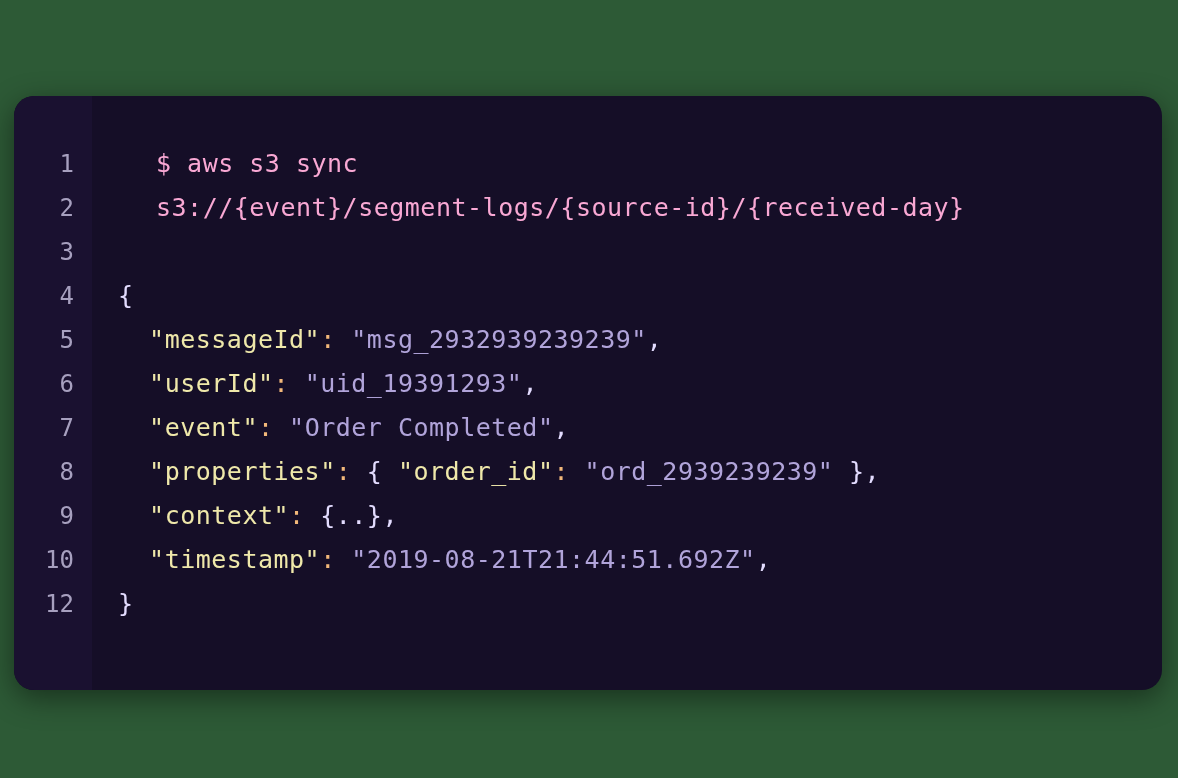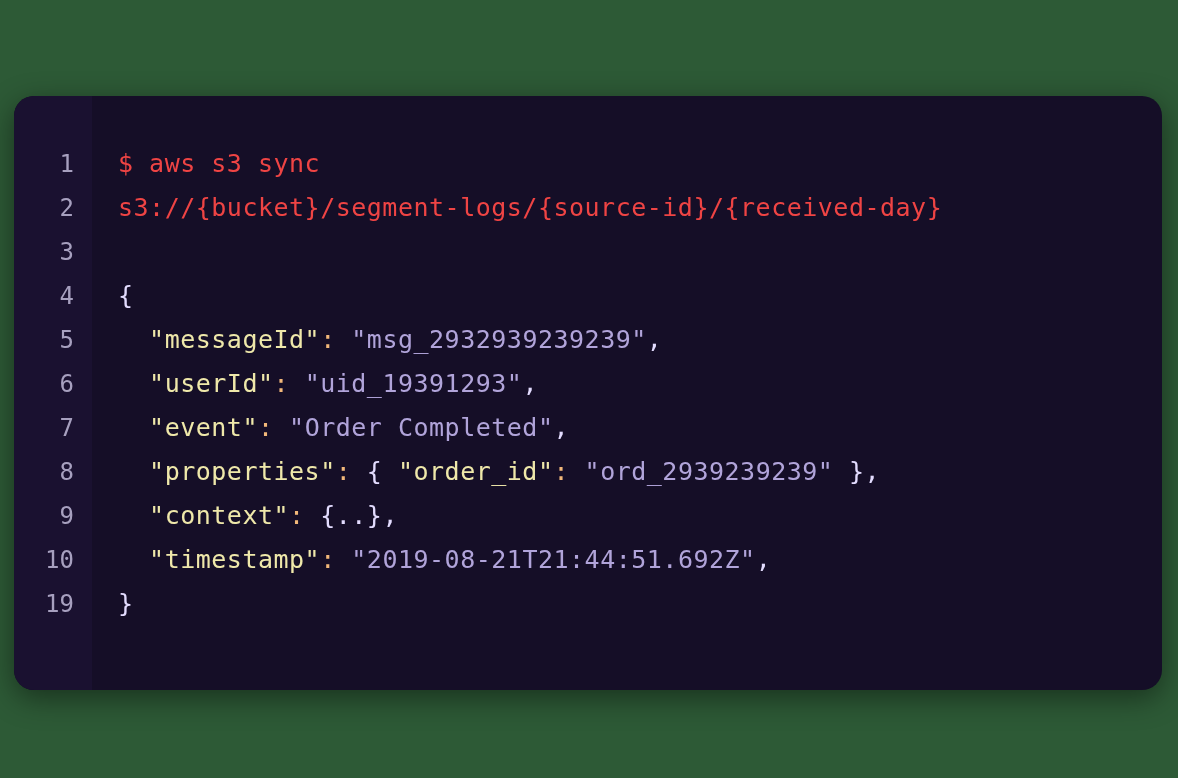--- a/index.html
+++ b/index.html
@@ -53,40 +53,40 @@
     flex: 0 0 60px;
     padding-right: 18px;
   }
   .code {
     font-size: 25px;
     letter-spacing: 0.5px;
     white-space: pre;
     padding-left: 26px;
     color: #e3dcff;
   }
-  .plain { color: #ef4444; }
+  .plain { color: #f9a8d4; margin-left: 38px; }
   .punc  { color: #e3dcff; }
   .key   { color: #efe8aa; }
   .orange{ color: #f2b87a; }
   .val   { color: #b1a4da; }
   .dots  { color: #e3dcff; }
 </style>
 </head>
 <body>
 
 <div class="frame">
   <div class="gutter"></div>
   <div class="content" id="content">
       <div class="line">
         <div class="ln">1</div>
         <div class="code"><span class="plain">$ aws s3 sync</span></div>
       </div>
       <div class="line">
         <div class="ln">2</div>
-        <div class="code"><span class="plain">s3://{bucket}/segment-logs/{source-id}/{received-day}</span></div>
+        <div class="code"><span class="plain">s3://{event}/segment-logs/{source-id}/{received-day}</span></div>
       </div>
       <div class="line">
         <div class="ln">3</div>
         <div class="code"></div>
       </div>
       <div class="line">
         <div class="ln">4</div>
         <div class="code"><span class="punc">{</span></div>
       </div>
       <div class="line">
@@ -107,17 +107,17 @@
       </div>
       <div class="line">
         <div class="ln">9</div>
         <div class="code"><span class="punc">  </span><span class="key">"context"</span><span class="orange">:</span><span class="punc"> {</span><span class="dots">..</span><span class="punc">},</span></div>
       </div>
       <div class="line">
         <div class="ln">10</div>
         <div class="code"><span class="punc">  </span><span class="key">"timestamp"</span><span class="orange">:</span><span class="punc"> </span><span class="val">"2019-08-21T21:44:51.692Z"</span><span class="punc">,</span></div>
       </div>
       <div class="line">
-        <div class="ln">19</div>
+        <div class="ln">12</div>
         <div class="code"><span class="punc">}</span></div>
       </div>
     </div>
 </div>
 
 </body></html>

